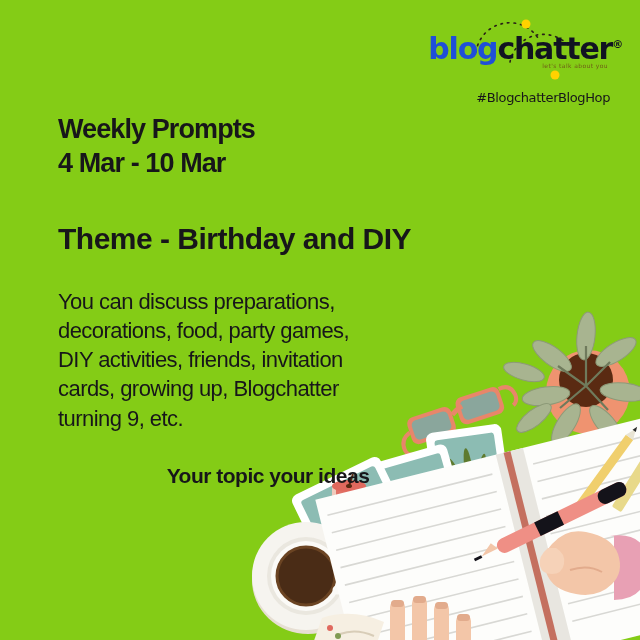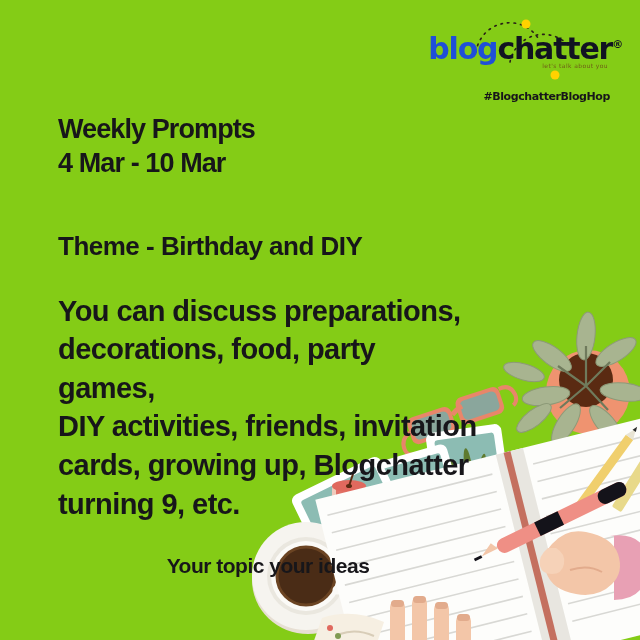--- a/index.html
+++ b/index.html
@@ -57,22 +57,22 @@
     color: #6b4a18;
     letter-spacing: 0.4px;
     white-space: nowrap;
     opacity: .85;
   }
   #hashtag {
     position: absolute;
     right: 12px;
     top: 72px;
     font-family: "DejaVu Sans", sans-serif;
-    font-weight: bold;
-    font-size: 11px;
+    font-weight: normal;
+    font-size: 13px;
     letter-spacing: -0.4px;
     color: #17161a;
     white-space: nowrap;
     text-align: right;
   }
 
   
   #text-col {
     position: absolute;
     left: 58px;
@@ -82,30 +82,30 @@
   }
   #headline {
     font-size: 27px;
     font-weight: bold;
     line-height: 1.27;
     letter-spacing: -0.9px;
     white-space: pre-line;
     margin: 0;
   }
   #theme-line {
-    margin: 50px 0 0 0;
-    font-size: 26px;
+    margin: 40px 0 0 0;
+    font-size: 30px;
     font-weight: bold;
     letter-spacing: -0.5px;
     line-height: 1.2;
   }
   #body-para {
     margin: 30px 0 0 0;
-    font-size: 29px;
-    font-weight: bold;
+    font-size: 22px;
+    font-weight: normal;
     line-height: 1.33;
     letter-spacing: -0.55px;
     white-space: pre-line;
   }
   #closing-line {
     margin: 30px 0 0 0;
     font-size: 21px;
     font-weight: bold;
     letter-spacing: -0.5px;
     line-height: 1.2;

